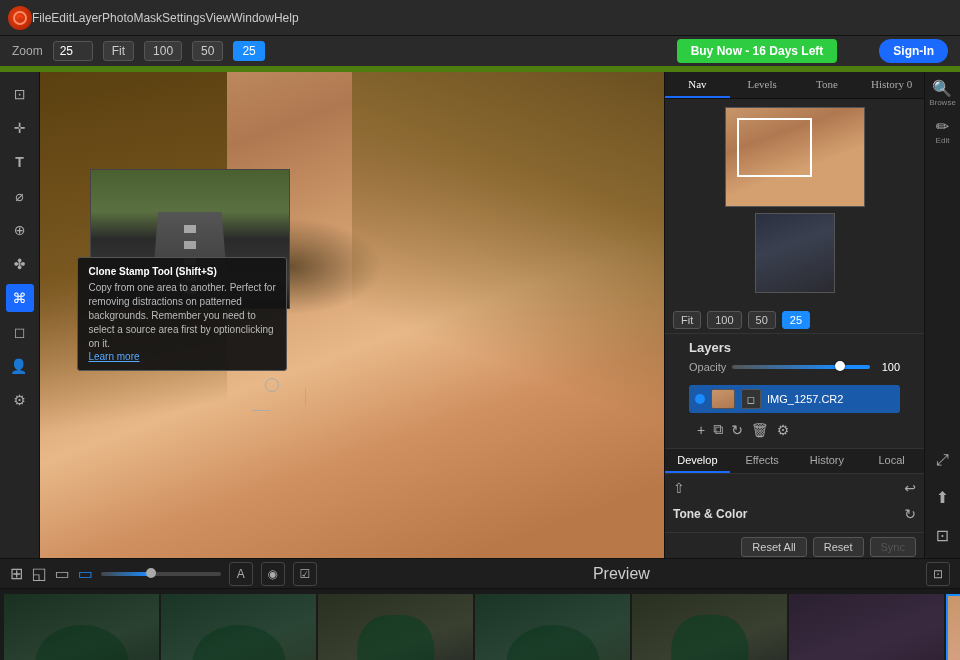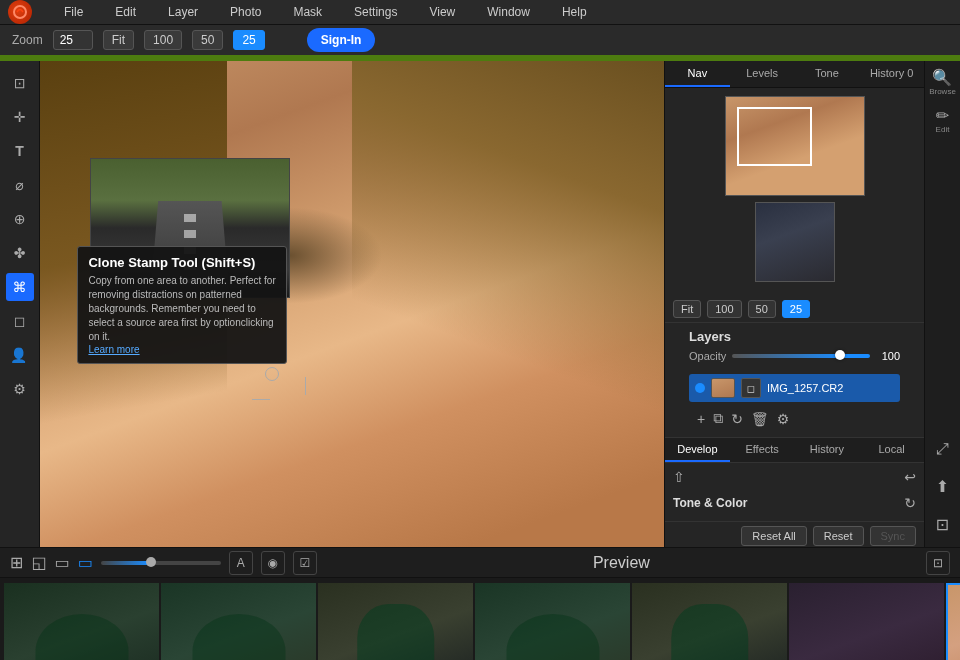--- a/index.html
+++ b/index.html
@@ -1,19 +1,19 @@
 <!DOCTYPE html>
 <html><head>
   <meta charset="utf-8">
   <style>
     * { box-sizing: border-box; margin: 0; padding: 0; }
     body { width: 960px; height: 660px; background: #1e1e1e; font-family: Arial, sans-serif; font-size: 12px; color: #ccc; overflow: hidden; }
 
     
-    #menubar { display: flex; align-items: center; background: #2a2a2a; height: 25px; padding: 0 8px; gap: 32px; border-bottom: 1px solid #111; }
+    #menubar { display: flex; align-items: center; background: #2a2a2a; height: 36px; padding: 0 8px; gap: 0; border-bottom: 1px solid #111; }
     #menubar .logo { width: 24px; height: 24px; border-radius: 50%; background: radial-gradient(circle at 40% 40%, #e04010, #b02000); display: flex; align-items: center; justify-content: center; }
     #menubar .menu-item { color: #ccc; cursor: pointer; font-size: 12px; }
 
     
     #toolbar { display: flex; align-items: center; background: #2a2a2a; height: 36px; padding: 0 12px; gap: 10px; border-bottom: 6px solid #4d7c0f; }
     #toolbar .zoom-label { color: #aaa; font-size: 12px; }
     #toolbar .zoom-val { background: #333; border: 1px solid #555; color: #fff; padding: 2px 6px; font-size: 12px; width: 40px; border-radius: 3px; }
     #toolbar .zoom-btn { background: #3a3a3a; border: 1px solid #555; color: #ccc; padding: 2px 8px; font-size: 12px; cursor: pointer; border-radius: 3px; }
     #toolbar .zoom-btn.active { background: #1a8cff; color: #fff; border-color: #1a8cff; }
     .buy-btn { background: #2ecc40; color: #fff; border: none; padding: 5px 14px; font-size: 12px; font-weight: bold; cursor: pointer; border-radius: 4px; margin-left: auto; }
@@ -42,30 +42,30 @@
     #thumb-road { width: 100%; height: 100%; background: linear-gradient(180deg, #4a6030 0%, #5a7040 30%, #2a2a2a 50%, #3a3a3a 80%, #1a1a1a 100%); position: relative; }
     #road-path { position: absolute; bottom: 0; left: 30%; width: 40%; height: 70%; background: linear-gradient(180deg, #555 0%, #333 100%); clip-path: polygon(10% 0%, 90% 0%, 100% 100%, 0% 100%); }
     #road-markings { position: absolute; bottom: 10%; left: 47%; width: 6%; height: 50%; background: repeating-linear-gradient(180deg, #fff 0, #fff 8px, transparent 8px, transparent 16px); opacity: 0.5; }
     
     #clone-circle { position: absolute; top: 63%; left: 36%; width: 14px; height: 14px; border: 1.5px solid #aaa; border-radius: 50%; }
     #clone-crosshair-h { position: absolute; top: 69.5%; left: 34%; width: 18px; height: 1px; background: #aaa; }
     #clone-crosshair-v { position: absolute; top: 65%; left: 42.5%; width: 1px; height: 18px; background: #aaa; }
 
     
     #tooltip { position: absolute; top: 38%; left: 6%; width: 210px; background: rgba(20,20,20,0.95); border: 1px solid #555; padding: 8px 10px; border-radius: 3px; }
-    #tooltip .tt-title { color: #fff; font-size: 13px; font-weight: bold; margin-bottom: 4px; }
+    #tooltip .tt-title { color: #fff; font-size: 10px; font-weight: bold; margin-bottom: 4px; }
     #tooltip .tt-body { color: #bbb; font-size: 10px; line-height: 1.4; }
     #tooltip .tt-link { color: #5af; font-size: 10px; text-decoration: underline; cursor: pointer; }
 
     
     #right-panel { width: 260px; background: #252525; display: flex; flex-direction: column; border-left: 1px solid #111; }
 
     
     #nav-tabs { display: flex; background: #1e1e1e; border-bottom: 1px solid #111; }
-    .nav-tab { flex: 1; text-align: center; padding: 6px 4px; cursor: pointer; color: #aaa; font-size: 11px; border-bottom: 2px solid transparent; }
+    .nav-tab { flex: 1; text-align: center; padding: 6px 4px; cursor: pointer; color: #aaa; font-size: 11px; border-bottom: 2px solid transparent; font-family: Liberation Serif, serif; }
     .nav-tab.active { color: #fff; border-bottom: 2px solid #1a6aff; }
 
     
     #navigator { padding: 8px; display: flex; flex-direction: column; align-items: center; }
     #nav-preview { width: 140px; height: 100px; background: linear-gradient(160deg, #c8966a, #b07850); border: 1px solid #555; position: relative; margin-bottom: 6px; }
     #nav-rect { position: absolute; top: 10%; left: 8%; width: 55%; height: 60%; border: 2px solid #fff; }
     #nav-small-portrait { position: absolute; bottom: 0; left: 0; right: 0; top: 0; background: linear-gradient(160deg, #c8966a 0%, #b07850 30%, #d4a070 60%); }
     #nav-portrait2 { width: 80px; height: 80px; background: linear-gradient(160deg, #2a3040 0%, #3a4050 40%, #2a2a30 100%); border: 1px solid #555; margin-bottom: 6px; }
 
     
@@ -158,20 +158,21 @@
   <span class="menu-item">Help</span>
 </div>
 
 <div id="toolbar">
   <span class="zoom-label">Zoom</span>
   <input class="zoom-val" type="text" value="25" style="">
   <button class="zoom-btn">Fit</button>
   <button class="zoom-btn">100</button>
   <button class="zoom-btn">50</button>
   <button class="zoom-btn active">25</button>
+  <button class="buy-btn">Buy Now - 16 Days Left</button>
   <button class="signin-btn">Sign-In</button>
 </div>
 
 <div id="main">
 
   <div id="tools">
     <div class="tool-btn" title="Crop">⊡</div>
     <div class="tool-btn" title="Move">✛</div>
     <div class="tool-btn" title="Text">
         <b>T</b>

